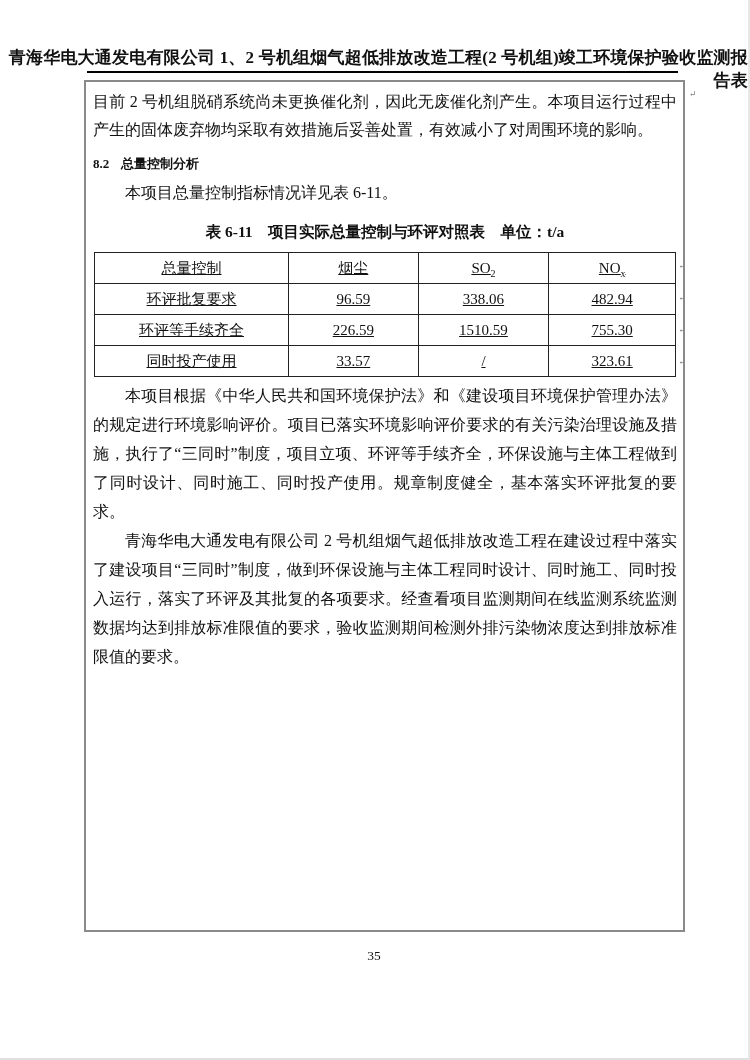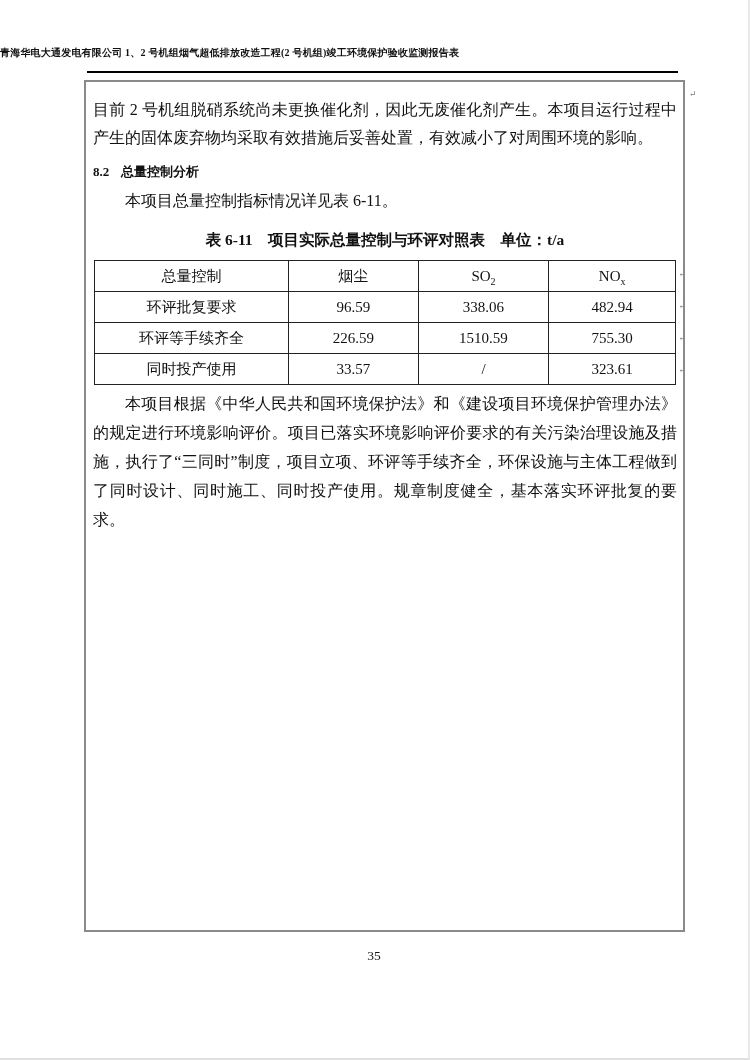--- a/index.html
+++ b/index.html
@@ -13,40 +13,40 @@
     color: #111111;
     overflow: hidden;
     border-right: 2px solid #e8e8e8;
     border-bottom: 2px solid #e0e0e0;
   }
   .doc-header-title {
     position: absolute;
     top: 46px;
     left: 0;
     width: 100%;
-    text-align: left;
-    font-size: 10px;
+    text-align: right;
+    font-size: 17px;
     font-weight: bold;
     letter-spacing: 0.2px;
   }
   .header-rule {
     position: absolute;
     top: 71px;
     left: 87px;
     width: 591px;
     border-top: 2.5px solid #000000;
   }
   .content-box {
     position: absolute;
     top: 80px;
     left: 84px;
     width: 601px;
     height: 852px;
     border: 2px solid #8a8a8a;
-    padding: 14px 6px 0 7px;
+    padding: 6px 6px 0 7px;
     font-size: 16px;
   }
   .para {
     margin: 0;
     text-align: justify;
     line-height: 28px;
   }
   .para.indent { text-indent: 2em; line-height: 29px; }
   .section-heading {
     margin: 11px 0 5px 0;
@@ -60,20 +60,21 @@
     font-weight: bold;
     font-size: 15.5px;
   }
   .table-wrap { position: relative; margin: 0 1px 4px 1px; }
   table.qty-table {
     width: 100%;
     border-collapse: collapse;
     table-layout: fixed;
     font-size: 15px;
     border: 1.5px solid #222222;
+    text-decoration: underline;
   }
   table.qty-table td {
     border: 1px solid #222222;
     text-align: center;
     vertical-align: middle;
     height: 31px;
     padding: 0 2px;
   }
   table.qty-table sub { font-size: 10px; line-height: 0; }
   .pmark {
@@ -154,18 +155,19 @@
       <span class="pmark tw-mark" style="top:10px">↵</span>
       <span class="pmark tw-mark" style="top:42px">↵</span>
       <span class="pmark tw-mark" style="top:74px">↵</span>
       <span class="pmark tw-mark" style="top:106px">↵</span>
     </div>
 
 
     <p class="para indent">本项目根据《中华人民共和国环境保护法》和《建设项目环境保护管理办法》的规定进行环境影响评价。项目已落实环境影响评价要求的有关污染治理设施及措施，执行了“三同时”制度，项目立项、环评等手续齐全，环保设施与主体工程做到了同时设计、同时施工、同时投产使用。规章制度健全，基本落实环评批复的要求。</p>
 
 
+    <p class="para indent">青海华电大通发电有限公司 2 号机组烟气超低排放改造工程在建设过程中落实了建设项目“三同时”制度，做到环保设施与主体工程同时设计、同时施工、同时投入运行，落实了环评及其批复的各项要求。经查看项目监测期间在线监测系统监测数据均达到排放标准限值的要求，验收监测期间检测外排污染物浓度达到排放标准限值的要求。</p>
 
   </div>
 
   <div class="page-number">35</div>
 
 </div>
 
 </body></html>

